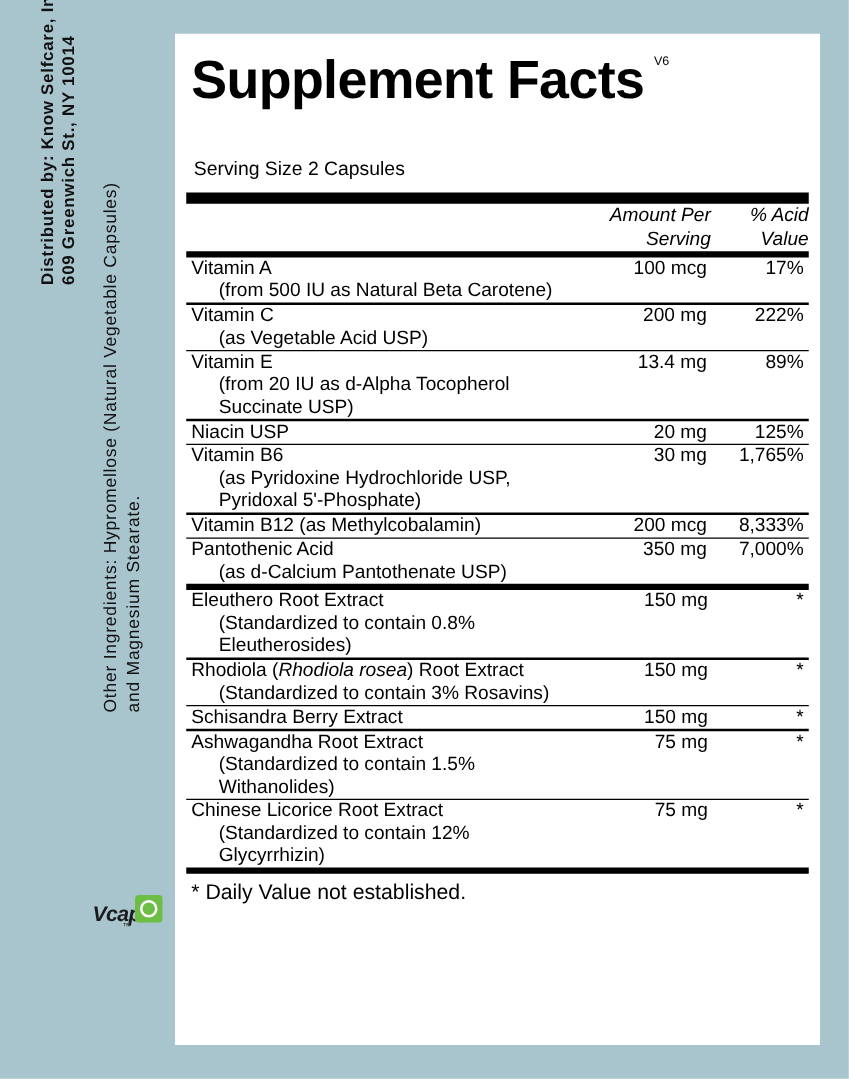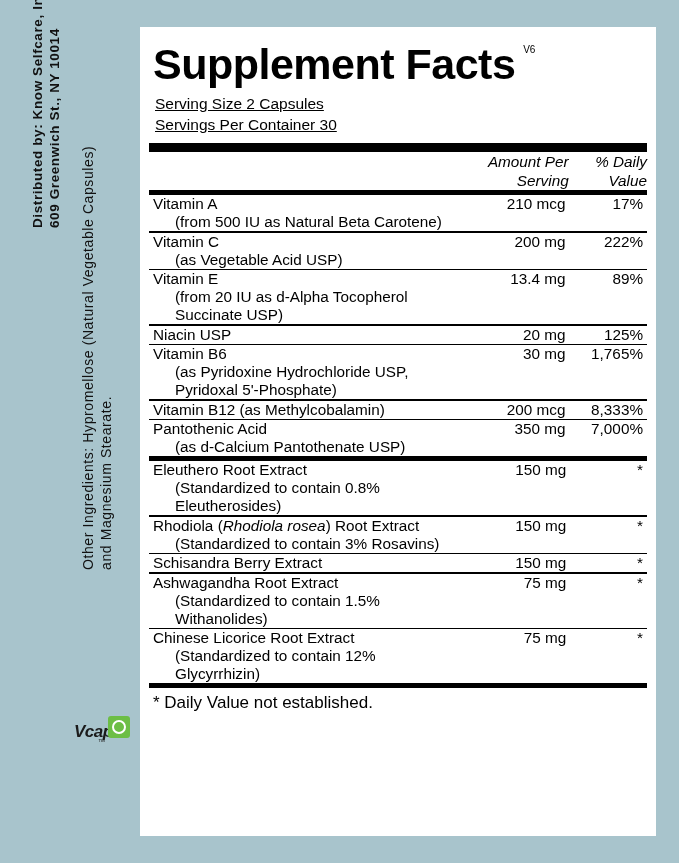--- a/index.html
+++ b/index.html
@@ -115,37 +115,36 @@
     top: 8px;
     width: 498px;
     height: 793px;
   }
 
   .title {
     font-size: 43px;
     font-weight: bold;
     letter-spacing: -0.5px;
     color: #000;
-    margin: 8px 0 0 4px;
+    margin: 8px 0 16px 4px;
     line-height: 1;
     position: relative;
     display: inline-block;
   }
   .title-sup {
     position: absolute;
     right: -20px;
     top: 2px;
     font-size: 10px;
     font-weight: normal;
     letter-spacing: 0;
   }
 
   .serving-lines {
-    margin: 8px 0 0 6px;
-    text-decoration: underline;
+    margin: 24px 0 0 6px;
   }
   .serving-lines div {
     font-size: 15.5px;
     color: #000;
     line-height: 1.35;
   }
 
   .rule-thick {
     height: 9px;
     background: #000;
@@ -219,48 +218,47 @@
 
 <div class="panel">
   <div class="inner">
 
     <div class="title">
       <span>Supplement Facts</span><span class="title-sup">V6</span>
     </div>
 
     <div class="serving-lines">
       <div>Serving Size  2 Capsules</div>
-      <div>Servings Per Container  30</div>
     </div>
 
     <div class="rule-thick"></div>
 
     <table class="facts">
       <tbody id="table-body">
         <tr class="hdr">
           <td class="col-name"></td>
           <td class="col-amt">
             <div>Amount Per</div>
             <div>Serving</div>
           </td>
           <td class="col-dv">
-            <div>% Daily</div>
+            <div>% Acid</div>
             <div>Value</div>
           </td>
         </tr>
       </tbody>
     </table>
 
     <div class="rule-med"></div>
 
     <table class="facts">
       <tbody id="vitamin-body">
           <tr class="row">
             <td class="col-name">Vitamin A<span class="sub">(from 500 IU as Natural Beta Carotene)</span></td>
-            <td class="col-amt">210 mcg</td>
+            <td class="col-amt">100 mcg</td>
             <td class="col-dv">17%</td>
           </tr>
           <tr>
             <td class="divider-cell" colspan="3">
               <div></div>
             </td>
           </tr>
           <tr class="row">
             <td class="col-name">Vitamin C<span class="sub">(as Vegetable Acid USP)</span></td>
             <td class="col-amt">200 mg</td>

